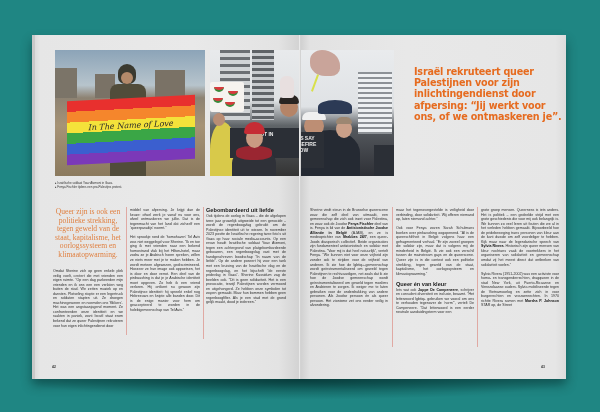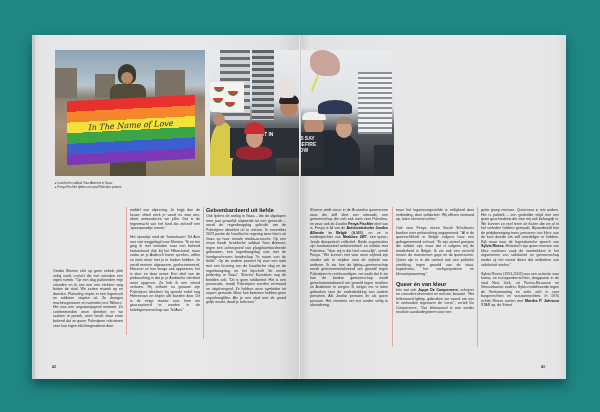--- a/index.html
+++ b/index.html
@@ -185,20 +185,21 @@
       <div class="head" style="left:70px;top:47px;width:18px;height:20px;background:#b58467;"></div>
       <div class="head" style="left:69px;top:45px;width:20px;height:9px;background:#2a2522;border-radius:10px 10px 3px 3px;"></div>
       <div class="hand-sign" style="left:70px;top:26px;width:14px;height:22px;background:#e8dfdf;border-radius:6px 6px 3px 3px;"></div>
     </div>
 
     <div class="caption">
       <div>▸ Israëlische soldaat Yoav Atzmoni in Gaza.</div>
       <div>▸ Fenya Fischler tijdens een pro-Palestijns protest.</div>
     </div>
 
+    <div class="pullquote">Queer zijn is ook een politieke strekking, tegen geweld van de staat, kapitalisme, het oorlogssysteem en klimaatopwarming.</div>
 
     <div class="col" style="left:21px;top:234px;width:70px;">
       <p>Omdat Sherine zich op geen enkele plek veilig voelt, creëert die met vrienden een eigen ruimte. “Op een dag parkeerden mijn vrienden en ik ons een een verlaten weg buiten de stad. We zetten muziek op en dansten. Plotseling stopte er een legertruck en soldaten stapten uit. Ze droegen machinegeweren en noemden ons ‘flikkers’. Het was een angstaanjagend moment. Ze confronteerden onze identiteit en we raakten in paniek, want Israël staat erom bekend dat ze queer Palestijnen rekruteren voor hun eigen inlichtingendienst door</p>
     </div>
 
     <div class="col-rule" style="left:94px;top:172px;height:128px;"></div>
 
     <div class="col" style="left:98px;top:173px;width:70px;">
       <p>middel van afpersing. Je krijgt dan de keuze: ofwel werk je vanaf nu voor ons, ofwel ontmaskeren we jullie. Dat is de tegenmacht van het land dat zichzelf een ‘queerparadijs’ noemt.”</p>
       <p>Het sprookje rond de ‘homohaven’ Tel Aviv was niet weggelegd voor Sherine. “Ik en toe ging ik met vrienden naar een bekend homostrand vlak bij het Hilton-hotel, maar zodra ze je Arabisch horen spreken, willen ze niets meer met je te maken hebben. Je wordt meteen afgewezen, gediscrimineerd. Hoezeer ze hun image ook oppoetsen, het is door en door verrot. Een deel van de pinkwashing is dat je je Arabische identiteit moet opgeven. Zo heb ik een vriend verloren. Hij ontkent nu gewoon zijn Palestijnse identiteit: hij spreekt enkel nog Hebreeuws en knipte alle banden door. Dit is de enige manier voor hem om geaccepteerd te worden in de holebigemeenschap van Tel Aviv.”</p>
@@ -229,20 +230,21 @@
       <div class="head" style="left:36px;top:67px;width:16px;height:7px;background:#9c8772;border-radius:8px 8px 2px 2px;"></div>
       <div class="head" style="left:18px;top:50px;width:34px;height:14px;background:#2c3a55;border-radius:50% 50% 10% 10%;"></div>
       <div class="sign-dark" style="left:-20px;top:82px;width:44px;height:36px;">
         <div>JEWS SAY</div>
         <div>CEASEFIRE</div>
         <div>NOW</div>
       </div>
       <div class="sign-dark" style="left:74px;top:95px;width:22px;height:32px;"></div>
     </div>
 
+    <div class="headline">Israël rekruteert queer Palestijnen voor zijn inlichtingendienst door afpersing: “Jij werkt voor ons, of we ontmaskeren je”.</div>
 
     <div class="col" style="left:10px;top:173px;width:78px;">
       <p><span>Sherine vindt steun in de Brusselse queerscene waar die zelf deel van uitmaakt, een gemeenschap die zich ook inzet voor Palestina, en waar ook de Joodse </span><b>Fenya Fischler</b><span> deel van is. Fenya is lid van de </span><b>Antisionistische Joodse Alliantie in België</b><span> (AJAB), en ze is medeoprichter van </span><b>Shabbes 24/7</b><span>, een queer-Joods diasporisch collectief. Beide organisaties zijn fundamenteel antizionistisch en solidair met Palestina. “Voor mij is dat heel natuurlijk”, vertelt Fenya. “We kunnen niet voor onze vrijheid zijn zonder ook te strijden voor de vrijheid van anderen. Ik zie hoe de lgbtiq+-gemeenschap wordt geïnstrumentaliseerd om geweld tegen Palestijnen te rechtvaardigen, net zoals dat ik zie hoe de Joodse gemeenschap wordt geïnstrumentaliseerd om geweld tegen moslims en Arabieren te zorgen. Ik weiger me te laten gebruiken voor de onderdrukking van andere personen. Als Joodse persoon én als queer persoon. Het zionisme zet ons eerder veilig in afzondering.</span></p>
     </div>
 
     <div class="col-rule" style="left:92px;top:172px;height:140px;"></div>
 
     <div class="col" style="left:96px;top:173px;width:78px;">
       <p>maar het tegenovergestelde is veiligheid door verbinding, door solidariteit. Wij offeren niemand op, laten niemand achter.”</p>
       <p>Ook voor Fenya waren Sarah Schulmans boeken over pinkwashing oogopenend. “Al is de queerschiltheit in België volgens haar een gefragmenteerd verhaal. “Er zijn zoveel groepen die solidair zijn, maar dat is volgens mij de minderheid in België. Ik zie ook een verschil tussen de mainstream gays en de queerscene. Queer zijn is in die context ook een politieke strekking, tegen geweld van de staat, kapitalisme, het oorlogssysteem en klimaatopwarming.”</p>

